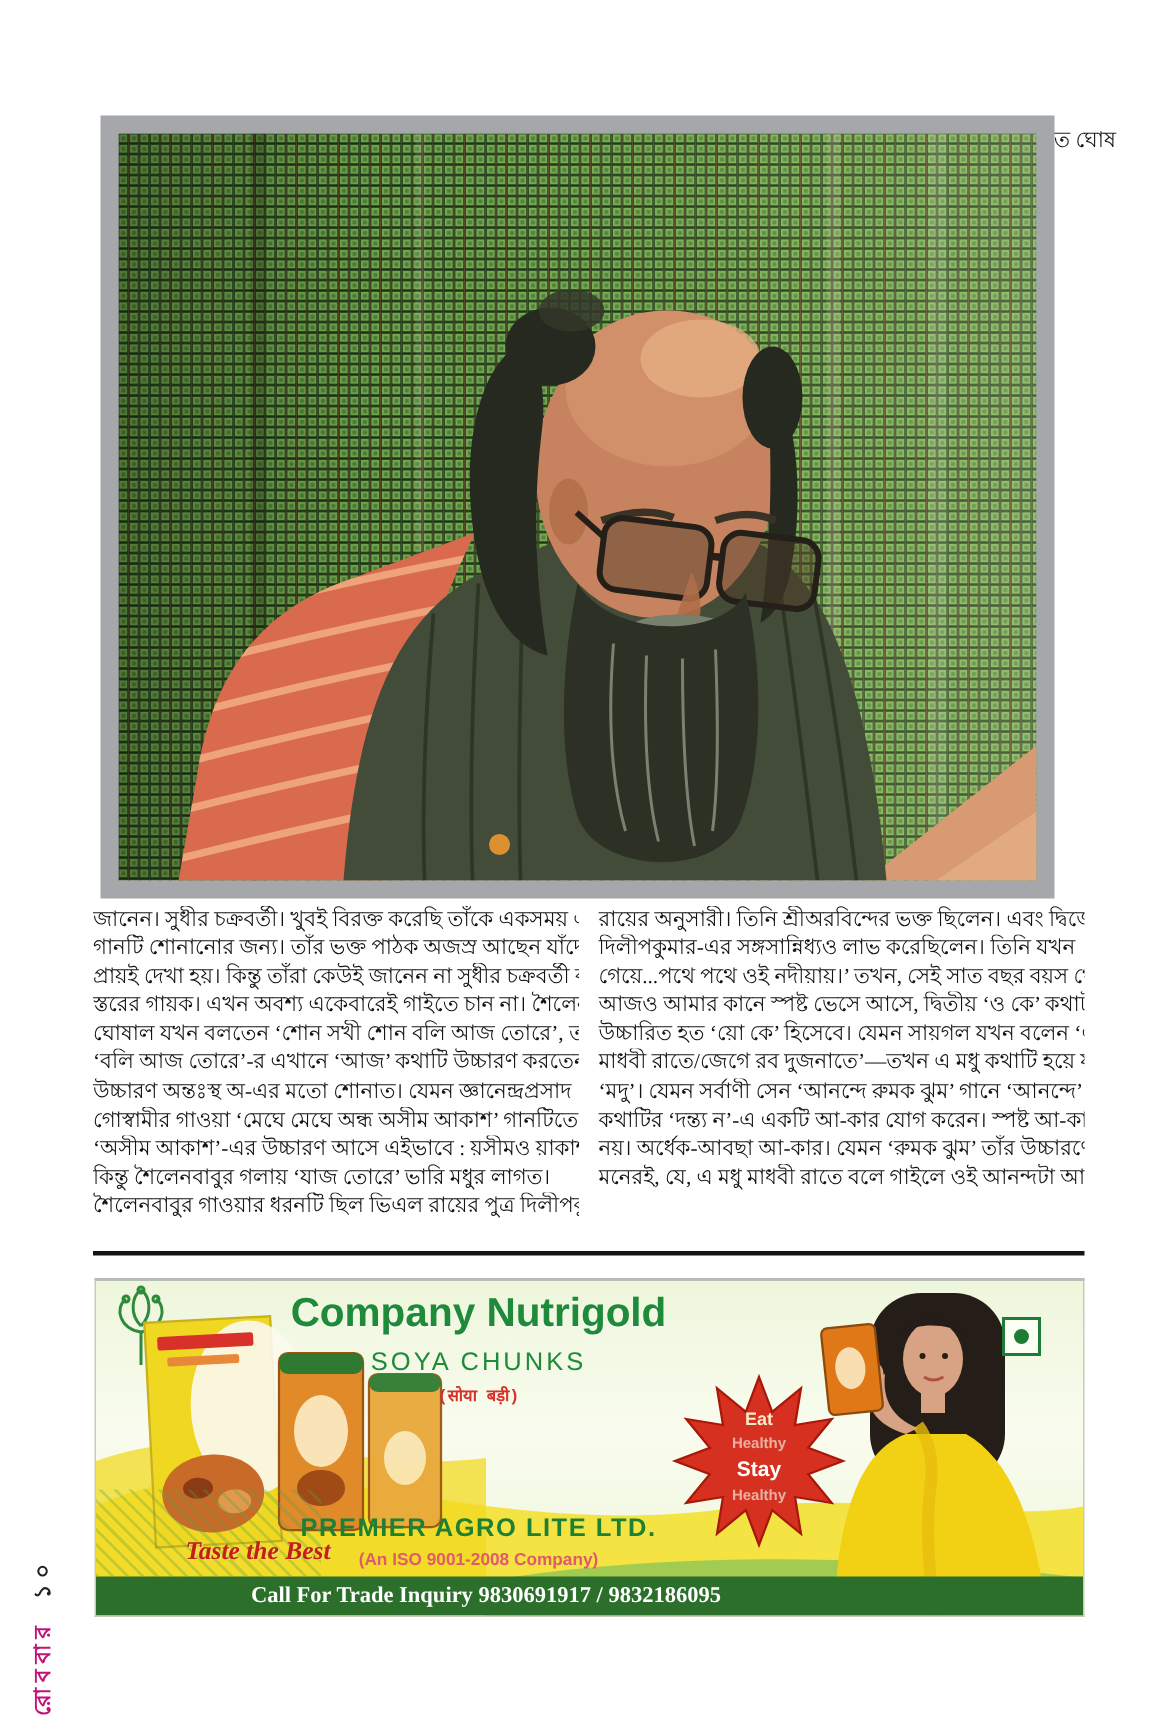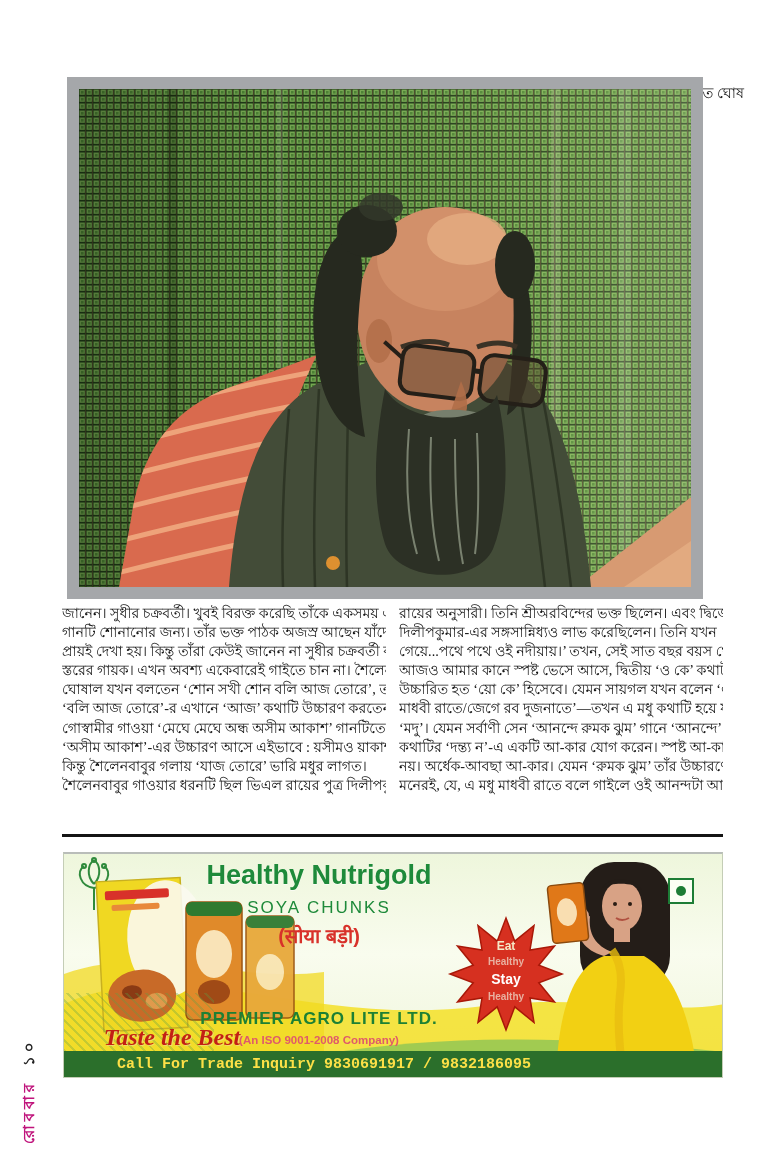--- a/index.html
+++ b/index.html
@@ -18,28 +18,28 @@
   .rule{position:absolute;left:62px;top:834px;width:661px;height:2.5px;background:#141414;}
   
   .ad{position:absolute;left:63px;top:852px;width:660px;height:226px;
       background:linear-gradient(180deg,#eef6dc 0%,#f9fcee 45%,#eef5da 100%);
       border:1px solid #c4cdb6;border-top:2px solid #b9bdb9;box-sizing:border-box;overflow:hidden;}
   .ad-art{position:absolute;left:0;top:0;width:660px;height:226px;z-index:1;}
   .ad-text{position:absolute;z-index:2;text-align:center;font-family:"Liberation Sans","DejaVu Sans",sans-serif;}
   .ad-brand{left:95px;top:6px;width:320px;font-size:27px;font-weight:bold;color:#1e8a3a;
             text-shadow:0 1px 0 rgba(255,255,255,.6);}
   .ad-product{left:95px;top:44px;width:320px;font-size:17px;font-weight:normal;letter-spacing:2px;color:#1e8a3a;}
-  .ad-hindi{left:95px;top:68px;width:320px;font-size:20px;font-weight:bold;color:#d8312a;}
+  .ad-hindi{left:95px;top:68px;width:320px;font-size:11px;font-weight:bold;color:#d8312a;font-family:Liberation Mono, monospace;}
   .ad-company{left:95px;top:155px;width:320px;font-size:17px;font-weight:bold;color:#1d8034;letter-spacing:1px;}
   .ad-iso{left:95px;top:180px;width:320px;font-size:11.5px;font-weight:bold;color:#e05a6a;}
-  .ad-tagline{left:28px;top:170px;width:160px;font-size:24px;font-weight:bold;font-style:italic;
+  .ad-tagline{left:28px;top:170px;width:160px;font-size:17px;font-weight:bold;font-style:italic;
               color:#c32014;font-family:"Liberation Serif",serif;text-shadow:1px 1px 0 rgba(240,220,120,.8);}
   .ad-bar{position:absolute;left:0;bottom:0;width:660px;height:26px;background:#2b6f2b;z-index:3;
           display:flex;align-items:center;justify-content:center;padding-right:140px;box-sizing:border-box;}
-  .ad-bar span{font-family:Liberation Mono, monospace;font-size:15px;font-weight:bold;color:#fde047;}
+  .ad-bar span{font-family:Liberation Serif, serif;font-size:15px;font-weight:bold;color:#ffffff;}
   .veg-mark{position:absolute;right:28px;top:24px;width:22px;height:22px;border:2px solid #1d7d36;
             background:#fbfff4;z-index:2;display:flex;align-items:center;justify-content:center;}
   .veg-mark i{display:block;width:10px;height:10px;border-radius:50%;background:#1d7d36;}
   .hatch{position:absolute;left:0;bottom:26px;width:150px;height:58px;z-index:1;
          background:repeating-linear-gradient(45deg,rgba(90,160,70,.30) 0 2px,transparent 2px 7px);}
   
   .side-label{position:absolute;left:16px;top:994px;height:150px;writing-mode:vertical-rl;
               transform:rotate(180deg);font-size:15px;letter-spacing:4px;font-weight:bold;}
   .side-label .mag{color:#c0147c;}
   .side-label .num{color:#222;margin-top:6px;}
@@ -140,20 +140,21 @@
   </div>
 
   <div class="columns">
     <div class="col">
         <div class="line">জানেন। সুধীর চক্রবর্তী। খুবই বিরক্ত করেছি তাঁকে একসময় এই</div>
         <div class="line">গানটি শোনানোর জন্য। তাঁর ভক্ত পাঠক অজস্র আছেন যাঁদের সঙ্গে</div>
         <div class="line">প্রায়ই দেখা হয়। কিন্তু তাঁরা কেউই জানেন না সুধীর চক্রবর্তী কী</div>
         <div class="line">স্তরের গায়ক। এখন অবশ্য একেবারেই গাইতে চান না। শৈলেন</div>
         <div class="line">ঘোষাল যখন বলতেন ‘শোন সখী শোন বলি আজ তোরে’, তখন</div>
         <div class="line">‘বলি আজ তোরে’-র এখানে ‘আজ’ কথাটি উচ্চারণ করতেন ‘যাজ</div>
+        <div class="line">উচ্চারণ অন্তঃস্থ অ-এর মতো শোনাত। যেমন জ্ঞানেন্দ্রপ্রসাদ</div>
         <div class="line">গোস্বামীর গাওয়া ‘মেঘে মেঘে অন্ধ অসীম আকাশ’ গানটিতে</div>
         <div class="line">‘অসীম আকাশ’-এর উচ্চারণ আসে এইভাবে : য়সীমও য়াকাশ।</div>
         <div class="line">কিন্তু শৈলেনবাবুর গলায় ‘যাজ তোরে’ ভারি মধুর লাগত।</div>
         <div class="line">শৈলেনবাবুর গাওয়ার ধরনটি ছিল ভিএল রায়ের পুত্র দিলীপকুমার</div>
       </div>
     <div class="col">
         <div class="line">রায়ের অনুসারী। তিনি শ্রীঅরবিন্দের ভক্ত ছিলেন। এবং দ্বিজেন্দ্রপুত্র</div>
         <div class="line">দিলীপকুমার-এর সঙ্গসান্নিধ্যও লাভ করেছিলেন। তিনি যখন</div>
         <div class="line">গেয়ে...পথে পথে ওই নদীয়ায়।’ তখন, সেই সাত বছর বয়স থেকে</div>
         <div class="line">আজও আমার কানে স্পষ্ট ভেসে আসে, দ্বিতীয় ‘ও কে’ কথাটা</div>
@@ -226,21 +227,21 @@
         <polygon points="56,0 32.8,8.8 48.5,28 24,24 28,48.5 8.8,32.8 0,56 -8.8,32.8 -28,48.5 -24,24 -48.5,28 -32.8,8.8 -56,0 -32.8,-8.8 -48.5,-28 -24,-24 -28,-48.5 -8.8,-32.8 0,-56 8.8,-32.8 28,-48.5 24,-24 48.5,-28 32.8,-8.8" fill="#d63020" stroke="#a81808" stroke-width="1.5"></polygon>
         <text x="0" y="-24" text-anchor="middle" font-family="Liberation Sans, sans-serif" font-size="12" font-weight="bold" fill="#f5e9c8">Eat</text>
         <text x="0" y="-9" text-anchor="middle" font-family="Liberation Sans, sans-serif" font-size="10" font-weight="bold" fill="#e8b0a0">Healthy</text>
         <text x="0" y="10" text-anchor="middle" font-family="Liberation Sans, sans-serif" font-size="14" font-weight="bold" fill="#ffffff">Stay</text>
         <text x="0" y="26" text-anchor="middle" font-family="Liberation Sans, sans-serif" font-size="10" font-weight="bold" fill="#e8b0a0">Healthy</text>
       </g>
     </svg>
 
     <div class="hatch"></div>
 
-    <div class="ad-text ad-brand">Healthy Nutrigold</div>
+    <div class="ad-text ad-brand">Company Nutrigold</div>
     <div class="ad-text ad-product">SOYA CHUNKS</div>
     <div class="ad-text ad-hindi">(सोया बड़ी)</div>
     <div class="ad-text ad-tagline">Taste the Best</div>
     <div class="ad-text ad-company">PREMIER AGRO LITE LTD.</div>
     <div class="ad-text ad-iso">(An ISO 9001-2008 Company)</div>
 
     <div class="veg-mark">
         <i></i>
       </div>
 

